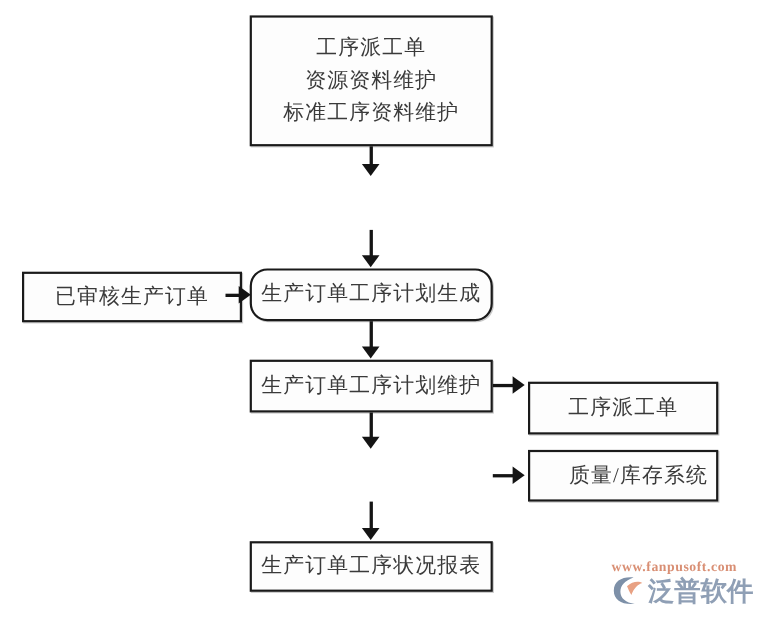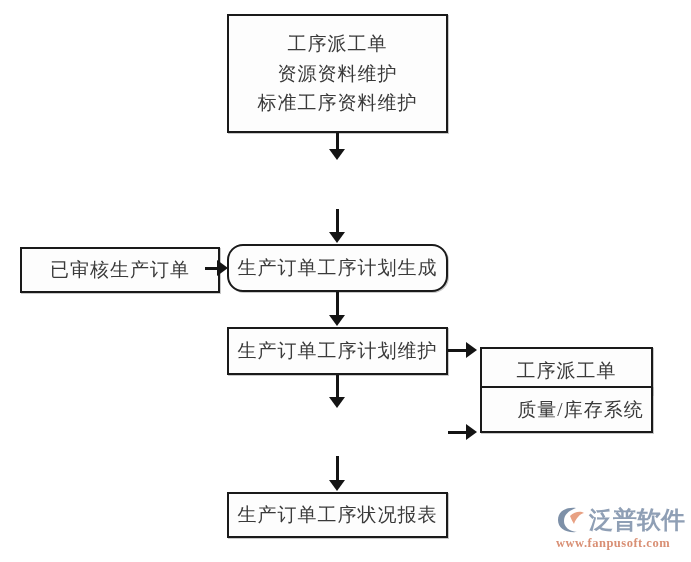--- a/index.html
+++ b/index.html
@@ -38,21 +38,21 @@
   }
 
   
   #n-basic      { left: 227px; top: 14px;  width: 221px; height: 119px; }
   #n-routing    { left: 227px; top: 161px; width: 221px; height: 48px;  }
   #n-approved   { left: 20px;  top: 247px; width: 200px; height: 46px;  }
   #n-gen        { left: 227px; top: 244px; width: 221px; height: 48px; border-radius: 16px;  }
   #n-maintain   { left: 227px; top: 327px; width: 221px; height: 48px;  }
   #n-dispatch   { left: 480px; top: 327px; width: 173px; height: 48px; margin-top: 20px;  }
   #n-transfer   { left: 227px; top: 409px; width: 221px; height: 47px;  }
-  #n-quality    { left: 480px; top: 386px; width: 173px; height: 47px; padding-left: 28px;  }
+  #n-quality    { left: 480px; top: 409px; width: 173px; height: 47px; padding-left: 28px;  }
   #n-report     { left: 227px; top: 492px; width: 221px; height: 46px;  }
 
   
   .v-conn {
     position: absolute;
     width: 3px;
     background: #141414;
   }
   .v-head {
     position: absolute;
@@ -185,23 +185,23 @@
   </div>
 
   <div class="v-conn" id="v5"></div>
   <div class="v-head" id="v5-head"></div>
 
   <div class="node" id="n-report">
     <span class="line">生产订单工序状况报表</span>
   </div>
 
   <div id="watermark">
+    <div id="wm-url">www.fanpusoft.com</div>
     <div id="wm-row">
       <svg id="wm-mark" viewBox="0 0 30 28">
         <path d="M2 14 C2 5 10 1 20 2 C12 5 8 9 8 15 C8 21 13 25 21 26 C9 27 2 22 2 14 Z" fill="#7d90a8"></path>
         <path d="M14 10 C19 5 25 5 28 7 C24 8 20 12 18 18 C16 15 15 12 14 10 Z" fill="#e8a183"></path>
       </svg>
       <span id="wm-name">泛普软件</span>
     </div>
-    <div id="wm-url">www.fanpusoft.com</div>
   </div>
 
 </div>
 
 </body></html>

